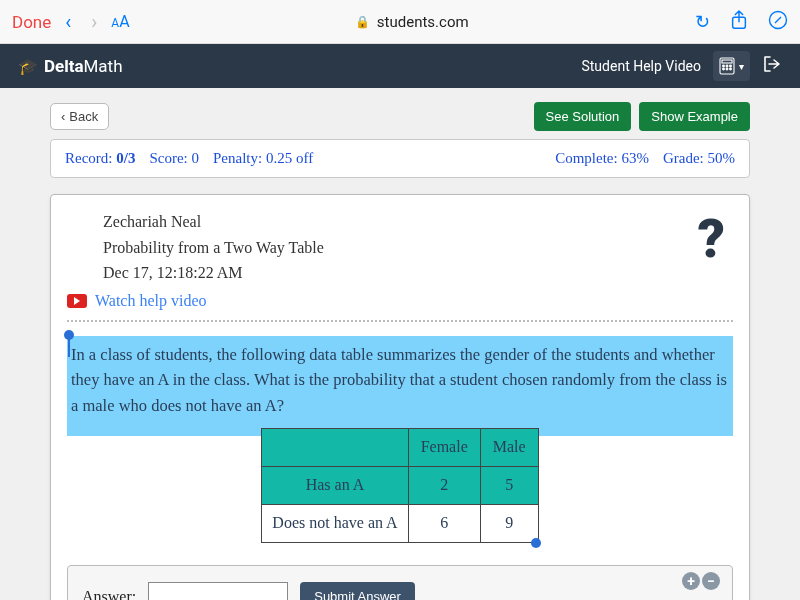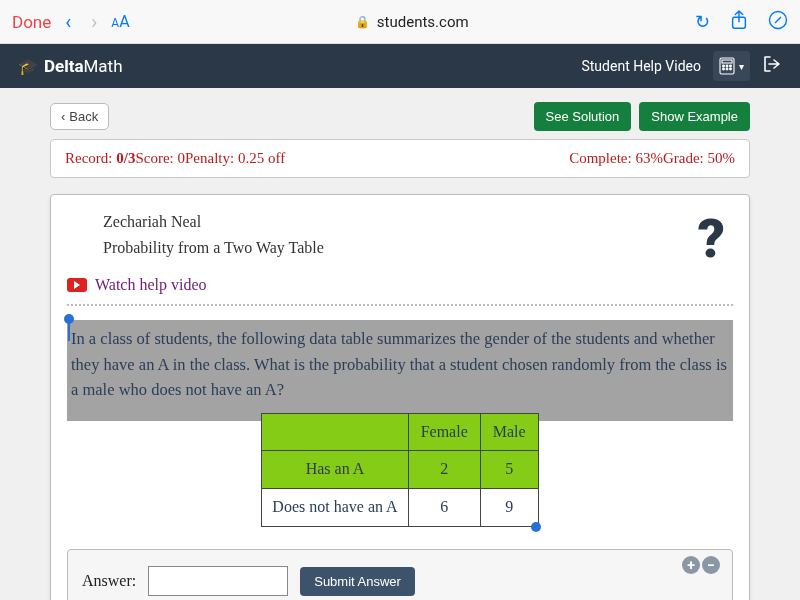--- a/index.html
+++ b/index.html
@@ -83,53 +83,54 @@
     padding: 7px 12px;
     font-size: 13px;
   }
 
   .stats-bar {
     border: 1px solid #c9c9c9;
     border-radius: 4px;
     background: #fff;
     padding: 10px 14px;
     display: flex;
+    gap: 14px;
     font-family: Georgia, 'Times New Roman', serif;
     font-size: 15px;
-    color: #b91c1c;
+    color: #1d4ed8;
     text-align: center;
   }
   .stats-bar .spacer { flex: 1; }
 
   .problem-card {
     background: #fff;
     border: 1px solid #bbb;
     border-radius: 4px;
     margin-top: 16px;
     padding: 14px 16px 0 16px;
     box-shadow: 0 2px 4px rgba(0,0,0,0.08);
   }
   .meta-row { display: flex; align-items: flex-start; margin-left: 36px; }
   .meta-text { font-family: 'Comic Sans MS', 'Segoe Script', cursive; font-size: 16px; color: #333; line-height: 1.6; }
   .meta-text .line { display: block; }
   .big-q { font-size: 54px; font-weight: 900; color: #2b3847; margin-right: 8px; margin-top: -2px;}
-  .help-video { display: flex; align-items: center; gap: 8px; margin-top: 6px; font-family: 'Comic Sans MS', 'Segoe Script', cursive; font-size: 16px; color: #701a75; }
+  .help-video { display: flex; align-items: center; gap: 8px; margin-top: 6px; font-family: 'Comic Sans MS', 'Segoe Script', cursive; font-size: 16px; color: #3b82f6; }
   .yt-icon { width: 20px; height: 14px; background: #d22; border-radius: 3px; position: relative; }
   .yt-icon::after { content: ""; position: absolute; left: 7px; top: 3px; border-left: 6px solid #fff; border-top: 4px solid transparent; border-bottom: 4px solid transparent; }
 
   .dots { border: none; border-top: 2px dotted #bbb; margin: 10px 0 14px 0; }
 
   .question {
     font-family: Georgia, 'Times New Roman', serif;
     font-size: 16.5px;
     color: #2b3e58;
     line-height: 1.55;
   }
   .highlight {
-    background: #a3a3a3;
+    background: #7dd3fc;
     padding: 6px 4px 18px 4px;
     display: block;
     position: relative;
   }
   .sel-handle { position: absolute; width: 10px; height: 10px; background: #2a6fd6; border-radius: 50%; }
   .sel-start { left: -3px; top: -6px; }
   .sel-start::after { content:""; position:absolute; left:4px; top:9px; width:2px; height:18px; background:#2a6fd6; }
 
   .data-table {
     border-collapse: collapse;
@@ -139,21 +140,21 @@
     color: #2b3e58;
     background: #fff;
   }
   .data-table th, .data-table td {
     border: 1px solid #444;
     padding: 6px 12px;
     text-align: center;
     font-weight: normal;
   }
   .data-table .row-label { text-align: center; padding: 6px 10px;}
-  .table-hl { background: #84cc16; }
+  .table-hl { background: #14b8a6; }
 
   .answer-box {
     border: 1px solid #bbb;
     border-radius: 4px;
     background: #f6f6f6;
     margin-top: 22px;
     padding: 16px 14px 18px 14px;
     position: relative;
   }
   .answer-row { display: flex; align-items: center; gap: 12px; font-family: Georgia, 'Times New Roman', serif; font-size: 16px; }
@@ -253,20 +254,21 @@
     <span class="spacer"></span>
     <span><span>Complete:</span> <span>63%</span></span>
     <span><span>Grade:</span> <span>50%</span></span>
   </div>
 
   <div class="problem-card">
     <div class="meta-row">
       <div class="meta-text">
         <span class="line">Zechariah Neal</span>
         <span class="line">Probability from a Two Way Table</span>
+        <span class="line">Dec 17, 12:18:22 AM</span>
       </div>
       <div style="flex:1"></div>
       <div class="big-q">?</div>
     </div>
     <div class="help-video">
       <span class="yt-icon"></span>
       <span>Watch help video</span>
     </div>
     <hr class="dots">
 

